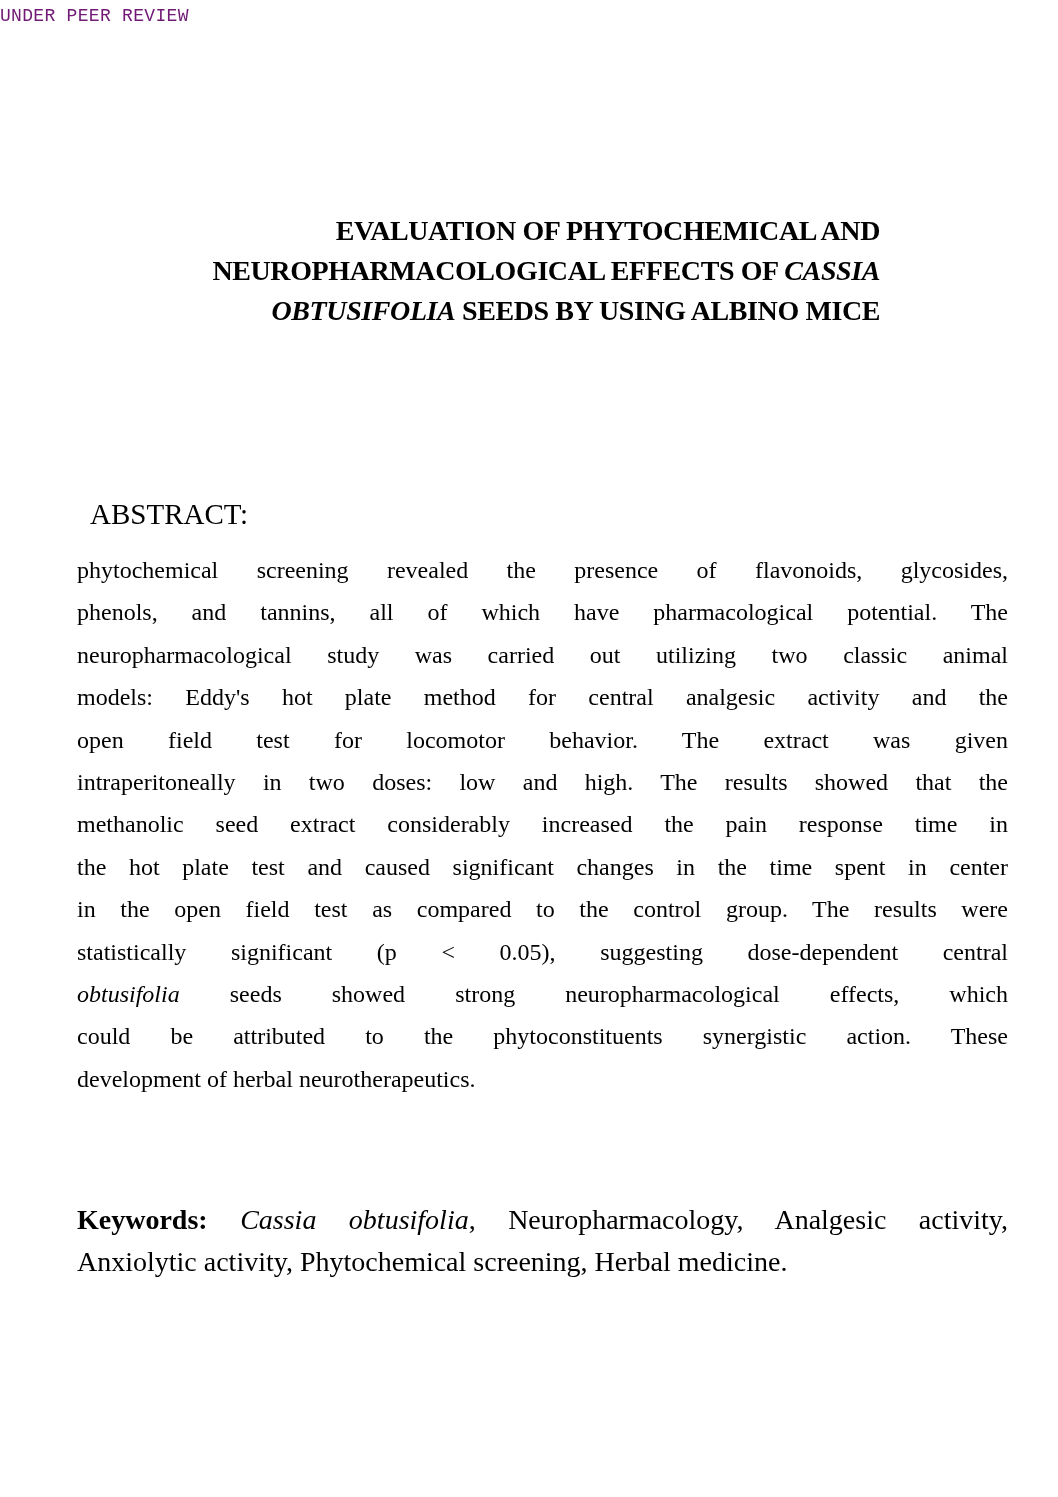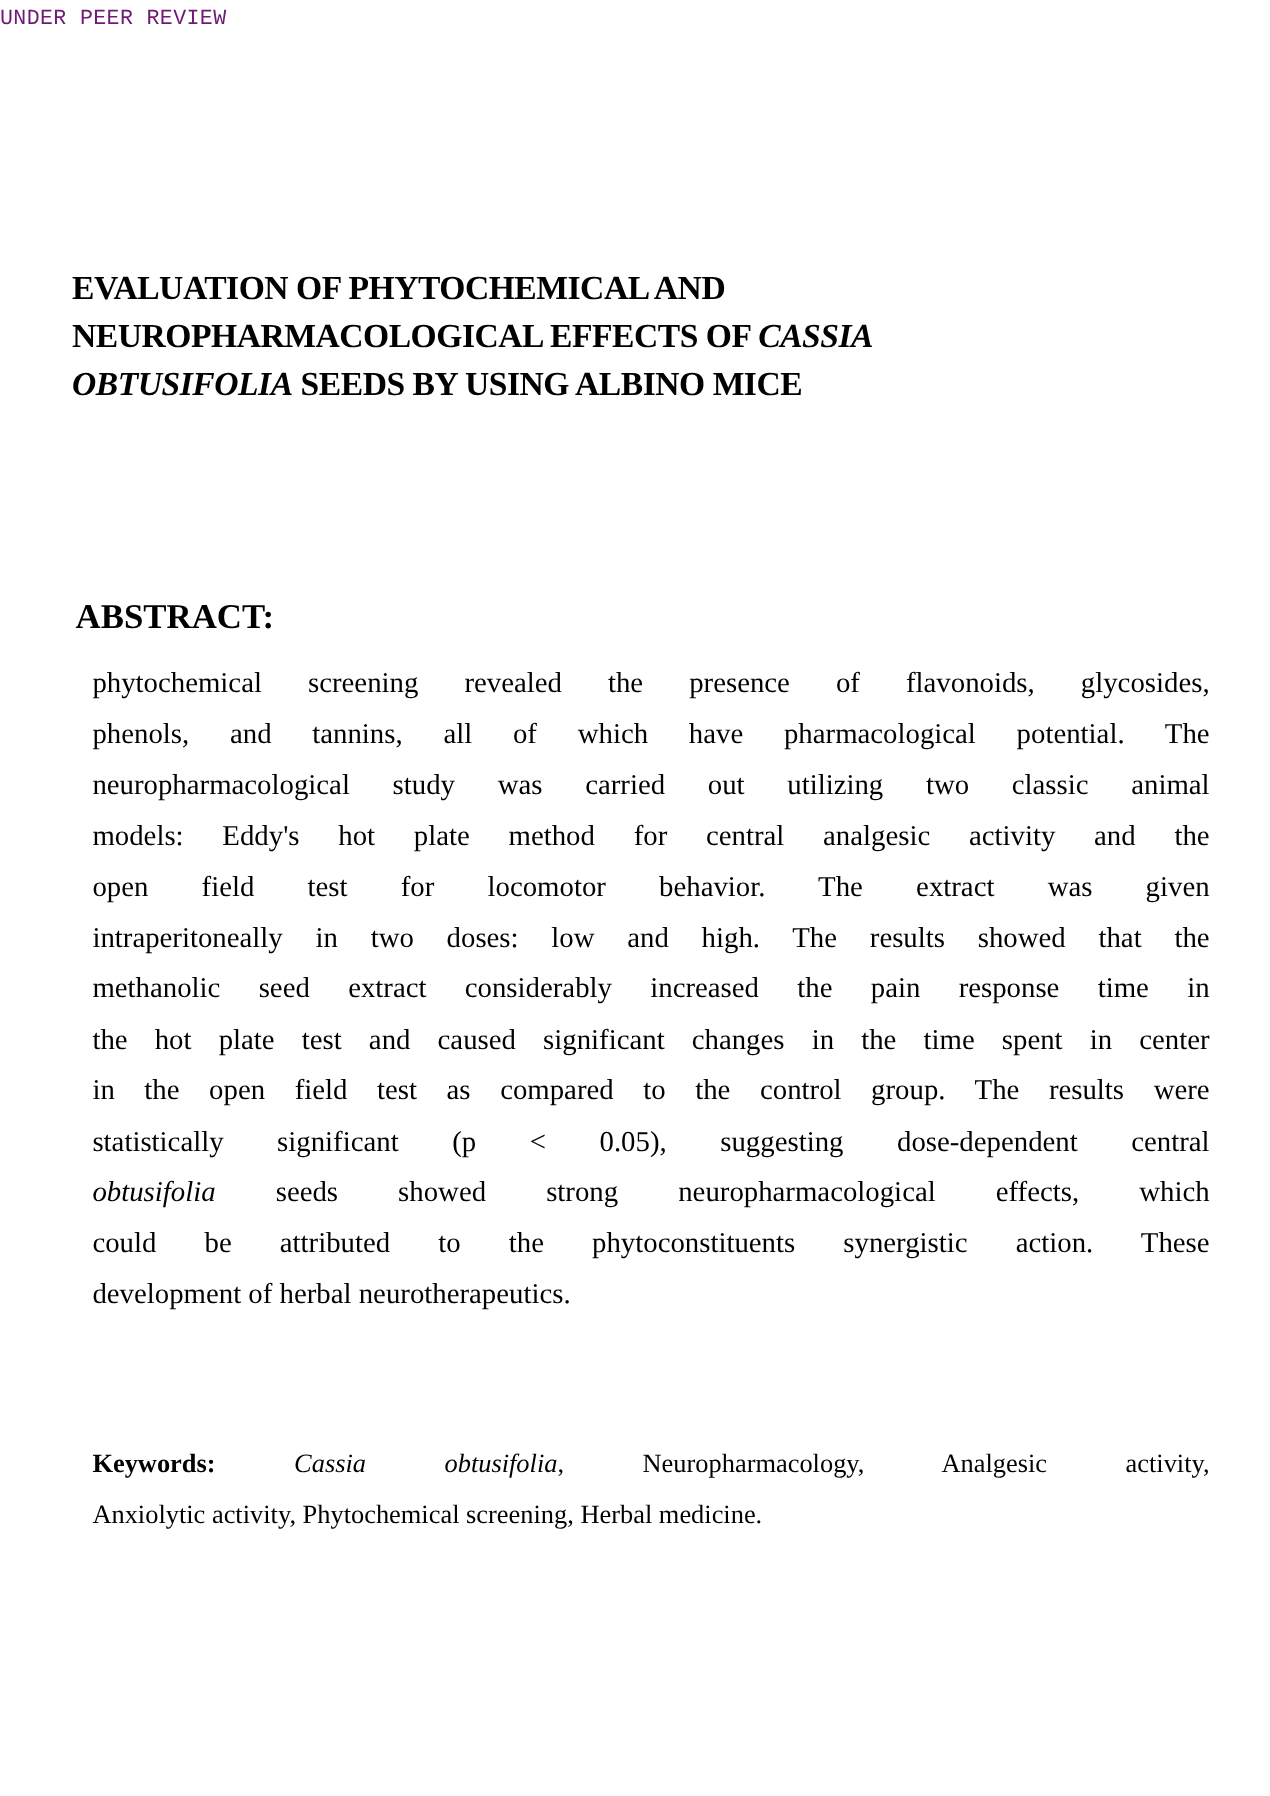--- a/index.html
+++ b/index.html
@@ -21,35 +21,35 @@
       top: 5px;
       font-family: "Liberation Mono", monospace;
       font-size: 18px;
       letter-spacing: 0.3px;
       line-height: 22px;
       color: #701a75;
     }
     .title-block {
       position: absolute;
       left: 60px;
-      top: 221px;
+      top: 211px;
       width: 820px;
-      text-align: left;
+      text-align: right;
       font-family: "Liberation Serif", serif;
       font-weight: bold;
       font-size: 28px;
       line-height: 40px;
       letter-spacing: -0.4px;
     }
     .title-block .it { font-style: italic; }
     .abstract-heading {
       position: absolute;
-      left: 63px;
+      left: 90px;
       top: 494px;
-      font-weight: bold;
+      font-weight: normal;
       font-size: 29px;
       line-height: 40px;
     }
     .abstract-body {
       position: absolute;
       left: 77px;
       top: 549px;
       width: 931px;
       font-size: 24px;
       line-height: 42.4px;
@@ -65,21 +65,21 @@
     }
     .abstract-body .line.last {
       text-align-last: left;
     }
     .it { font-style: italic; }
     .keywords {
       position: absolute;
       left: 77px;
       top: 1199px;
       width: 931px;
-      font-size: 22px;
+      font-size: 28px;
       line-height: 42.4px;
     }
     .keywords .line {
       display: block;
       text-align: justify;
       text-align-last: justify;
       white-space: nowrap;
       height: 42.4px;
     }
     .keywords .line.last { text-align-last: left; }

